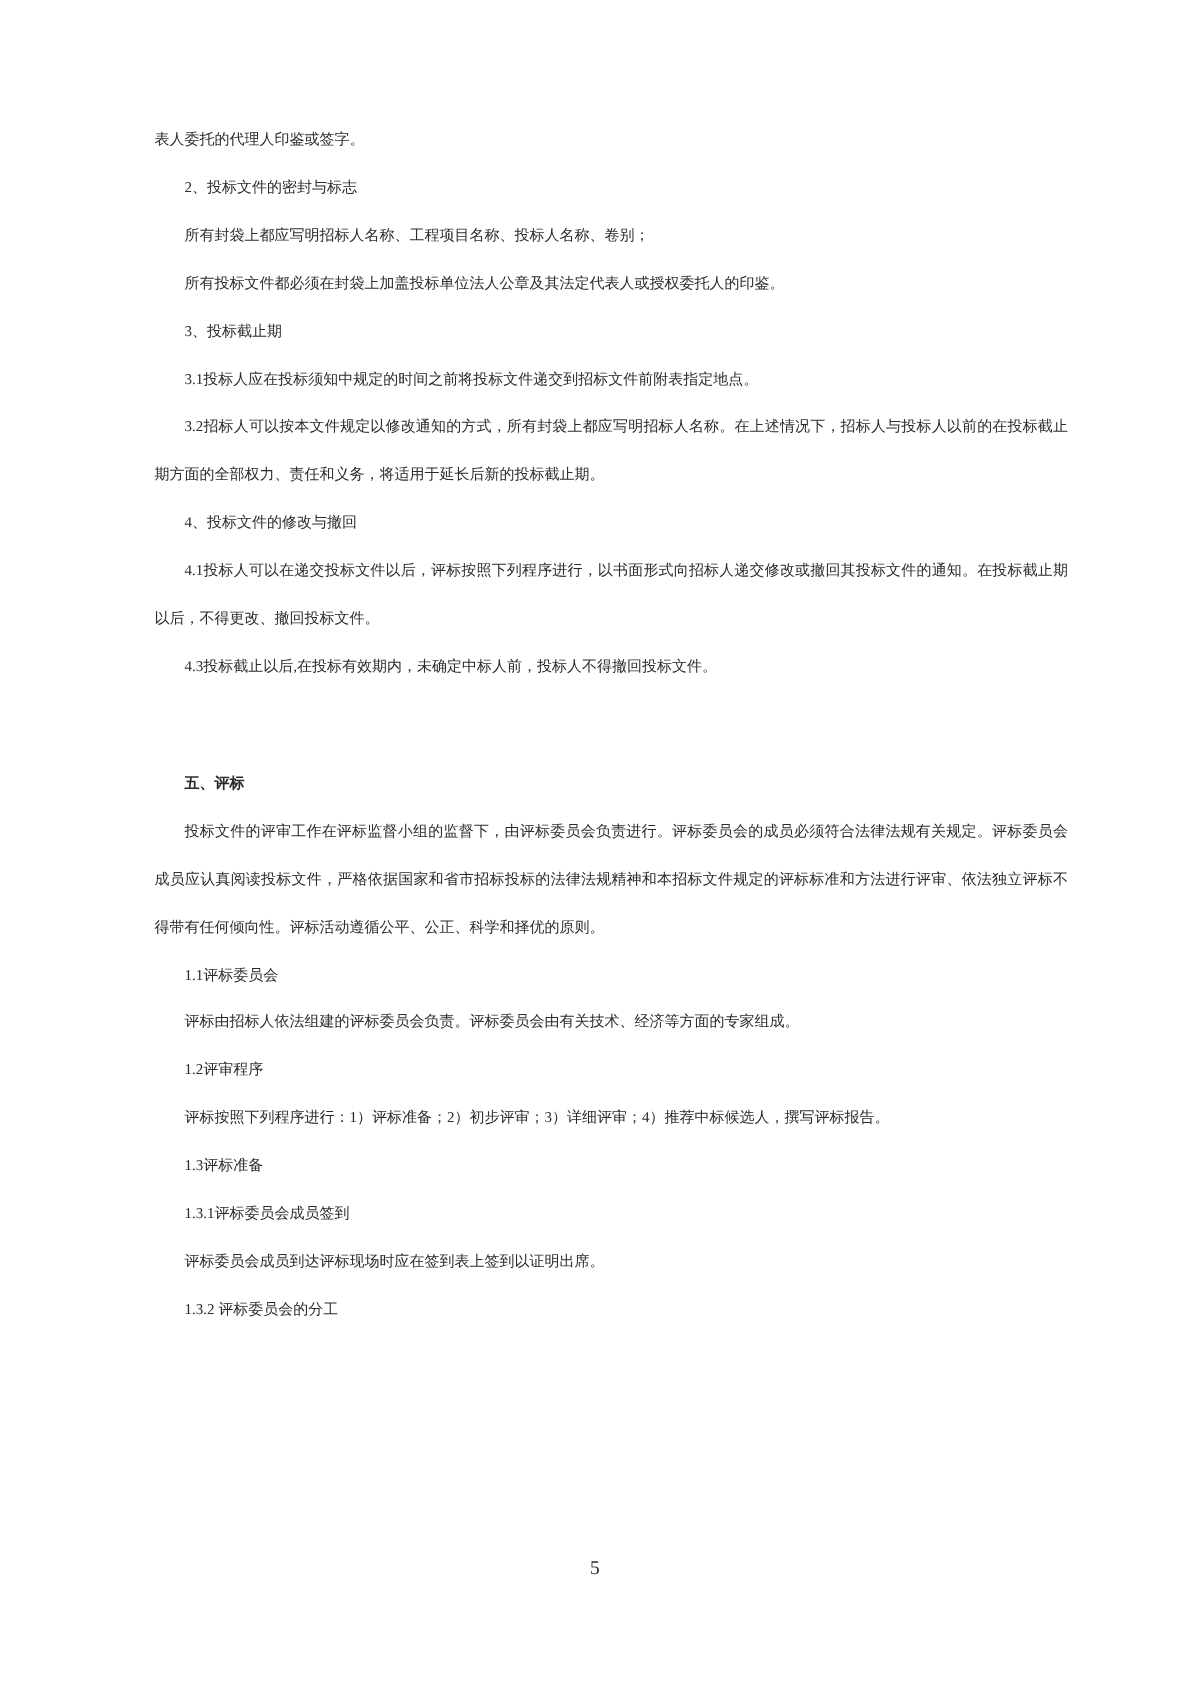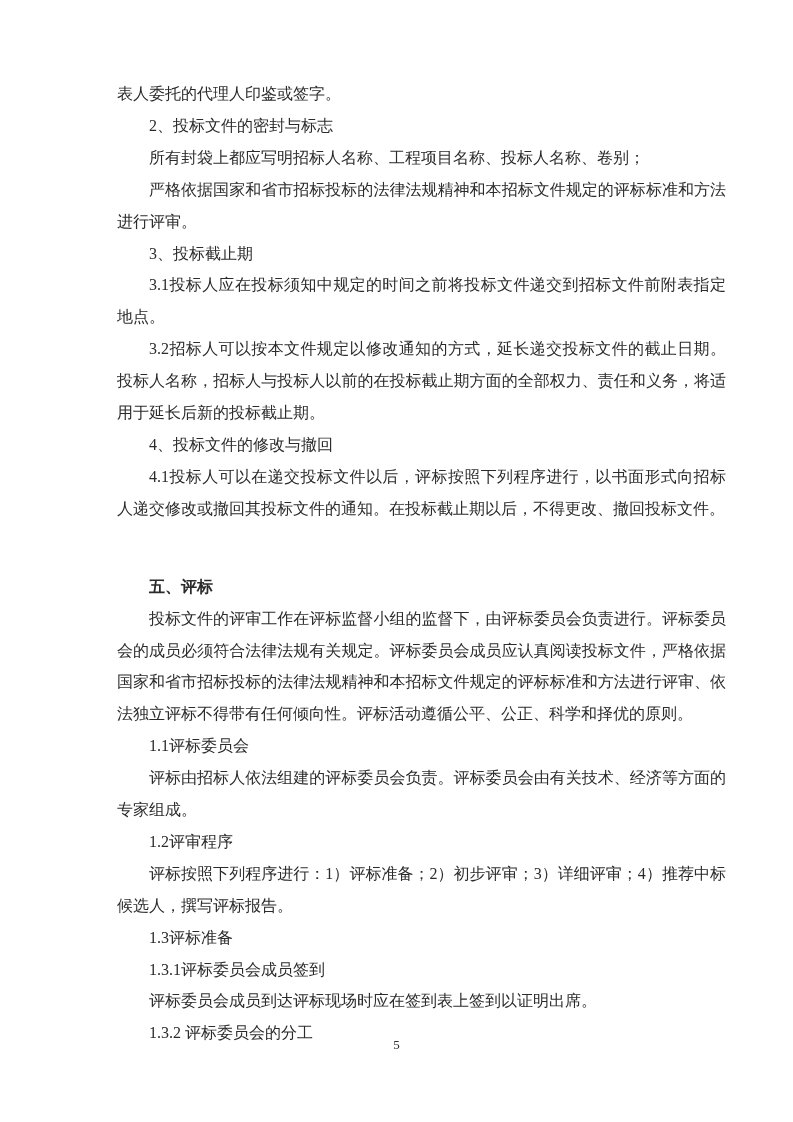--- a/index.html
+++ b/index.html
@@ -11,24 +11,24 @@
     position: relative;
     width: 793px;
     height: 1122px;
     background: #ffffff;
     overflow: hidden;
     font-family: "Liberation Serif", "DejaVu Serif", serif;
     color: #2b2b2b;
   }
   .content {
     position: absolute;
-    left: 117px;
+    left: 103px;
     top: 78px;
     width: 609px;
-    font-size: 16px;
+    font-size: 10px;
     line-height: 31.9px;
     text-align: justify;
     text-justify: inter-character;
   }
   p.para {
     margin: 0;
     text-indent: 2em;
   }
   p.para.noindent {
     text-indent: 0;
@@ -51,26 +51,27 @@
   }
 </style>
 </head>
 <body>
 
 <div class="page">
   <div class="content">
       <p class="para noindent">表人委托的代理人印鉴或签字。</p>
       <p class="para">2、投标文件的密封与标志</p>
       <p class="para">所有封袋上都应写明招标人名称、工程项目名称、投标人名称、卷别；</p>
-      <p class="para">严格依据国家和省市招标投标的法律法规精神和本招标文件规定的评标标准和方法进行评审。</p>
+      <p class="para">所有投标文件都必须在封袋上加盖投标单位法人公章及其法定代表人或授权委托人的印鉴。</p>
       <p class="para">3、投标截止期</p>
       <p class="para">3.1投标人应在投标须知中规定的时间之前将投标文件递交到招标文件前附表指定地点。</p>
-      <p class="para">3.2招标人可以按本文件规定以修改通知的方式，延长递交投标文件的截止日期。投标人名称，招标人与投标人以前的在投标截止期方面的全部权力、责任和义务，将适用于延长后新的投标截止期。</p>
+      <p class="para">3.2招标人可以按本文件规定以修改通知的方式，所有封袋上都应写明招标人名称。在上述情况下，招标人与投标人以前的在投标截止期方面的全部权力、责任和义务，将适用于延长后新的投标截止期。</p>
       <p class="para">4、投标文件的修改与撤回</p>
       <p class="para">4.1投标人可以在递交投标文件以后，评标按照下列程序进行，以书面形式向招标人递交修改或撤回其投标文件的通知。在投标截止期以后，不得更改、撤回投标文件。</p>
+      <p class="para">4.3投标截止以后,在投标有效期内，未确定中标人前，投标人不得撤回投标文件。</p>
       <p class="para bold gap">五、评标</p>
       <p class="para">投标文件的评审工作在评标监督小组的监督下，由评标委员会负责进行。评标委员会的成员必须符合法律法规有关规定。评标委员会成员应认真阅读投标文件，严格依据国家和省市招标投标的法律法规精神和本招标文件规定的评标标准和方法进行评审、依法独立评标不得带有任何倾向性。评标活动遵循公平、公正、科学和择优的原则。</p>
       <p class="para">1.1评标委员会</p>
       <p class="para">评标由招标人依法组建的评标委员会负责。评标委员会由有关技术、经济等方面的专家组成。</p>
       <p class="para">1.2评审程序</p>
       <p class="para">评标按照下列程序进行：1）评标准备；2）初步评审；3）详细评审；4）推荐中标候选人，撰写评标报告。</p>
       <p class="para">1.3评标准备</p>
       <p class="para">1.3.1评标委员会成员签到</p>
       <p class="para">评标委员会成员到达评标现场时应在签到表上签到以证明出席。</p>
       <p class="para">1.3.2 评标委员会的分工</p>

